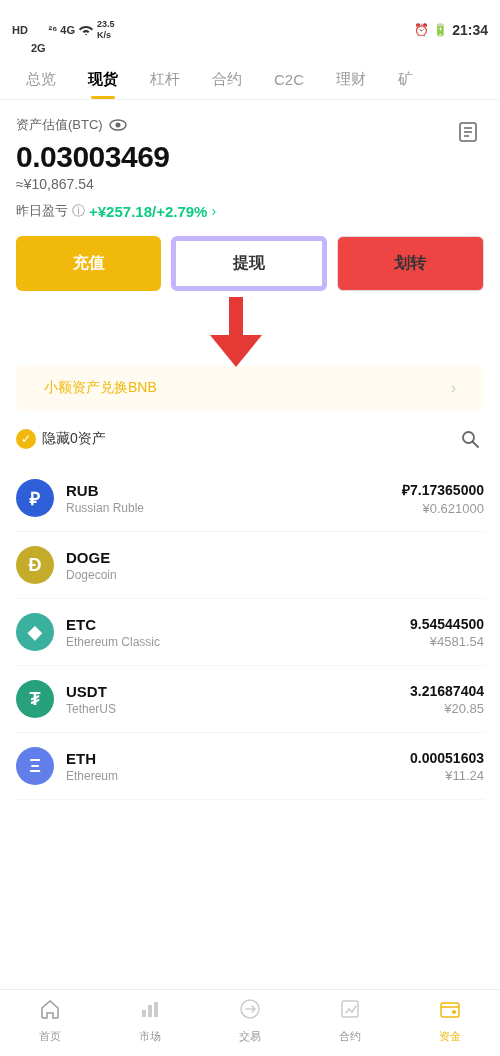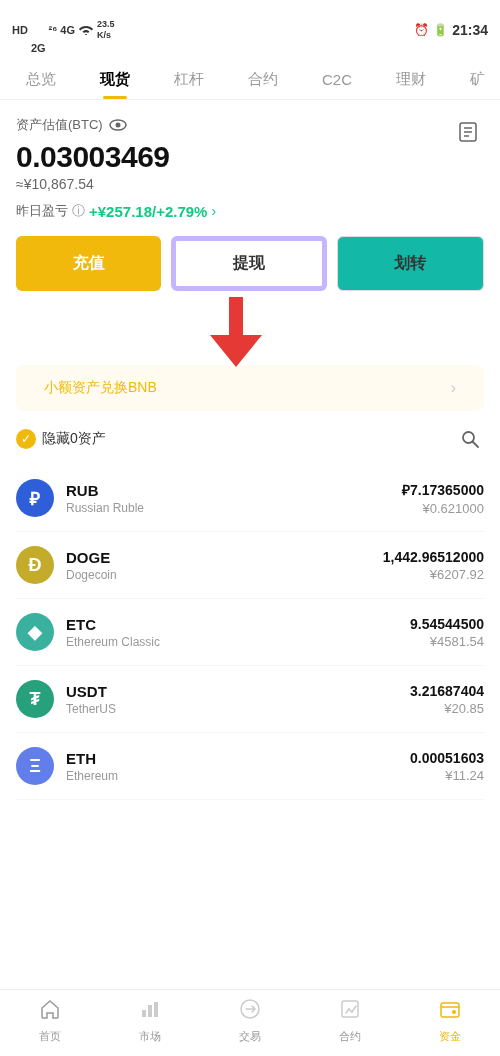--- a/index.html
+++ b/index.html
@@ -26,21 +26,21 @@
     }
     .status-left { display: flex; align-items: center; gap: 3px; }
     .status-right { display: flex; align-items: center; gap: 4px; font-size: 12px; }
 
     
     .nav-tabs {
       display: flex;
       align-items: center;
       padding: 0 10px;
       border-bottom: 1px solid #f0f0f0;
-      gap: 12px;
+      gap: 0;
     }
     .nav-tab {
       padding: 10px 16px;
       font-size: 15px;
       color: #999;
       cursor: pointer;
       position: relative;
       white-space: nowrap;
     }
     .nav-tab.active {
@@ -146,21 +146,21 @@
       color: #333;
       border: 5px solid #c4b5fd;
       border-radius: 6px;
       padding: 12px 0;
       font-size: 16px;
       font-weight: 600;
       cursor: pointer;
     }
     .btn-transfer {
       flex: 1;
-      background: #14b8a6;
+      background: #ef4444;
       color: #333;
       border: 1px solid #ddd;
       border-radius: 6px;
       padding: 12px 0;
       font-size: 16px;
       font-weight: 600;
       cursor: pointer;
     }
 
     
@@ -414,24 +414,20 @@
           <div class="crypto-cny">¥0.621000</div>
         </div>
       </div>
 
       <div class="crypto-item">
         <div class="crypto-icon doge">Ð</div>
         <div class="crypto-info">
           <div class="crypto-name">DOGE</div>
           <div class="crypto-full-name">Dogecoin</div>
         </div>
-        <div class="crypto-values">
-          <div class="crypto-amount">1,442.96512000</div>
-          <div class="crypto-cny">¥6207.92</div>
-        </div>
       </div>
 
       <div class="crypto-item">
         <div class="crypto-icon etc">◆</div>
         <div class="crypto-info">
           <div class="crypto-name">ETC</div>
           <div class="crypto-full-name">Ethereum Classic</div>
         </div>
         <div class="crypto-values">
           <div class="crypto-amount">9.54544500</div>

